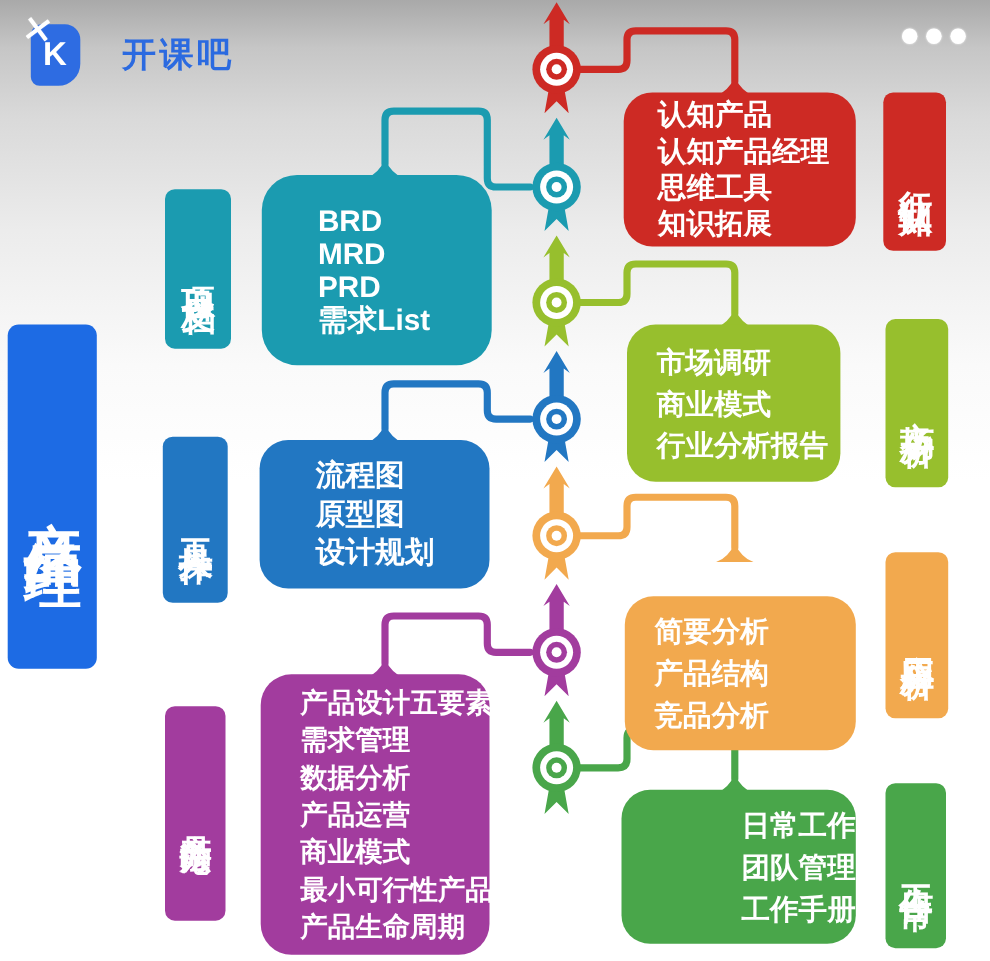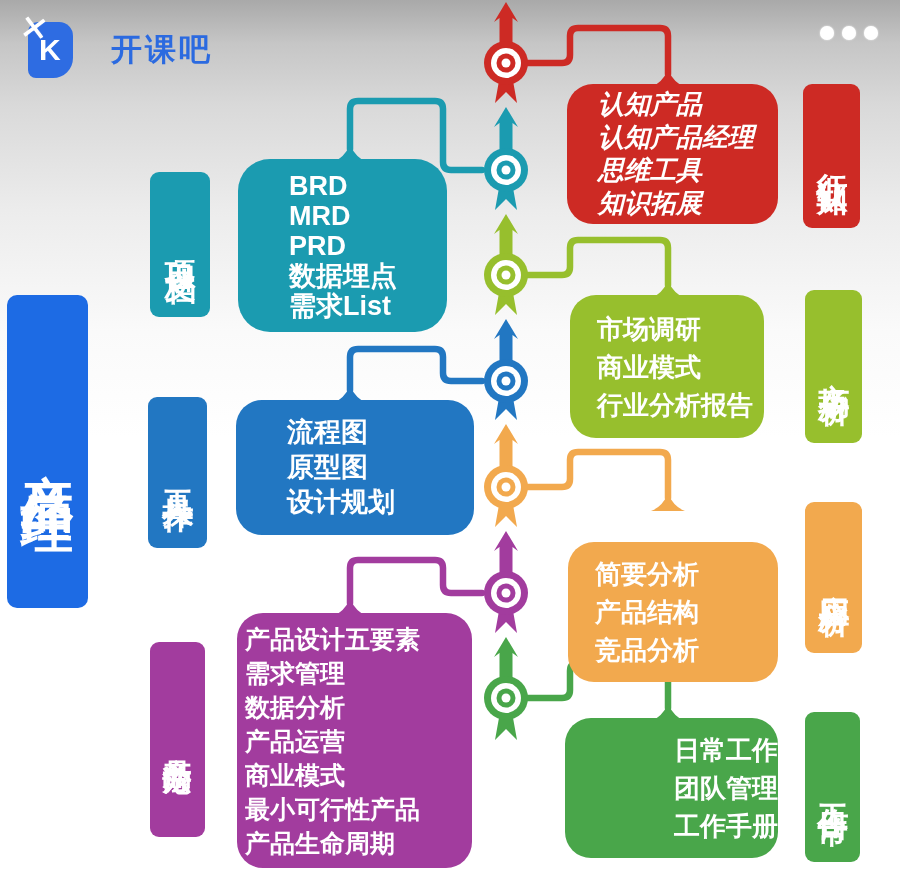--- a/index.html
+++ b/index.html
@@ -24,23 +24,23 @@
     writing-mode:vertical-rl;text-orientation:upright;letter-spacing:10px;
     display:flex;align-items:center;justify-content:center;}
   
   #diagram-svg{left:0;top:0;}
   
   .box{color:#fff;font-weight:bold;border-radius:26px;display:flex;flex-direction:column;justify-content:center;box-sizing:border-box;}
   .box .line{white-space:nowrap;}
   #box-industry{left:567px;top:84px;width:211px;height:140px;padding-left:31px;font-size:26px;line-height:33px;}
   #box-docs{left:238px;top:159px;width:209px;height:173px;padding-left:51px;font-size:27px;line-height:30px;}
   #box-market{left:570px;top:295px;width:194px;height:143px;padding-left:27px;font-size:26px;line-height:38px;}
-  #box-tools{left:236px;top:400px;width:238px;height:135px;padding-left:51px;font-size:27px;line-height:35px;}
+  #box-tools{left:236px;top:400px;width:209px;height:135px;padding-left:51px;font-size:27px;line-height:35px;}
   #box-application{left:568px;top:508px;width:210px;height:140px;padding-left:27px;font-size:26px;line-height:38px;margin-top:34px;}
-  #box-methodology{left:237px;top:613px;width:235px;height:255px;padding-left:8px;font-size:25px;line-height:34px;}
+  #box-methodology{left:237px;top:613px;width:208px;height:255px;padding-left:36px;font-size:25px;line-height:34px;border-radius:28px;}
   #box-daily{left:565px;top:718px;width:213px;height:140px;padding-left:30px;font-size:26px;line-height:38px;text-align:right;}
   
   .vlabel{color:#fff;font-weight:bold;border-radius:9px;
     writing-mode:vertical-rl;text-orientation:upright;
     display:flex;align-items:center;justify-content:center;font-size:31px;letter-spacing:4px;}
   #label-industry{left:803px;top:84px;width:57px;height:144px;}
   #label-docs{left:150px;top:172px;width:60px;height:145px;}
   #label-market{left:805px;top:290px;width:57px;height:153px;}
   #label-tools{left:148px;top:397px;width:59px;height:151px;}
   #label-application{left:805px;top:502px;width:57px;height:151px;}
@@ -110,31 +110,30 @@
     <path d="M 651 721 Q 662 717 668 704 Q 674 717 685 721 Z" fill="#49a64a"></path>
     <path d="M 506 637 L 518 657 L 512.5 653 L 512.5 715 L 517 740 L 506 729 L 495 740 L 499.5 715 L 499.5 653 L 494 657 Z" fill="#49a64a"></path>
     <circle cx="506" cy="698" r="22" fill="#49a64a"></circle>
     <circle cx="506" cy="698" r="15" fill="#ffffff"></circle>
     <circle cx="506" cy="698" r="9.5" fill="#49a64a"></circle>
     <circle cx="506" cy="698" r="4.5" fill="#ffffff"></circle>
   </svg>
 
 <div class="abs" id="root-title" style="background: rgb(29, 107, 228);">产品经理</div>
 
-<div class="abs box" id="box-industry" style="background: rgb(205, 42, 36); font-style: italic;">
+<div class="abs box" id="box-industry" style="background: rgb(205, 42, 36);">
   <div class="line">认知产品</div>
   <div class="line">认知产品经理</div>
   <div class="line">思维工具</div>
   <div class="line">知识拓展</div>
 </div>
 <div class="abs box" id="box-docs" style="background: rgb(27, 155, 176); border-radius: 32px;">
   <div class="line">BRD</div>
   <div class="line">MRD</div>
   <div class="line">PRD</div>
-  <div class="line">数据埋点</div>
   <div class="line">需求List</div>
 </div>
 <div class="abs box" id="box-market" style="background: rgb(151, 191, 45);">
   <div class="line">市场调研</div>
   <div class="line">商业模式</div>
   <div class="line">行业分析报告</div>
 </div>
 <div class="abs box" id="box-tools" style="background: rgb(34, 119, 194);">
   <div class="line">流程图</div>
   <div class="line">原型图</div>

